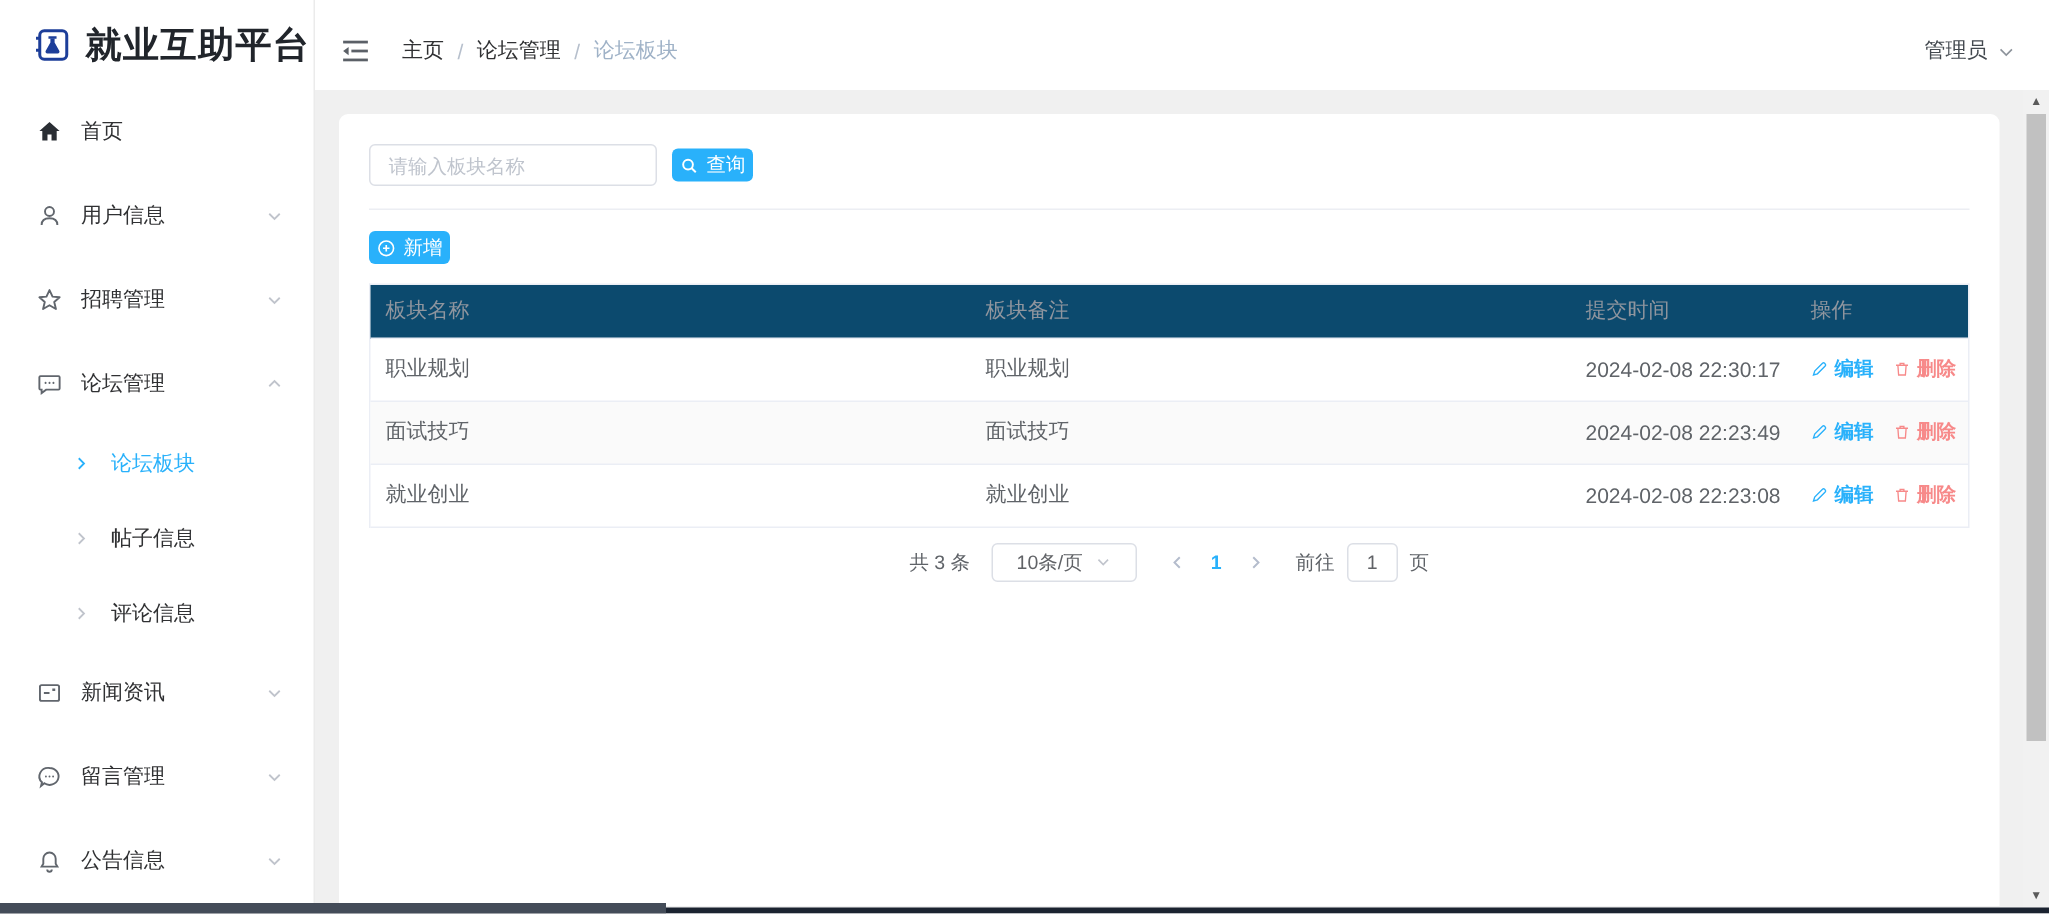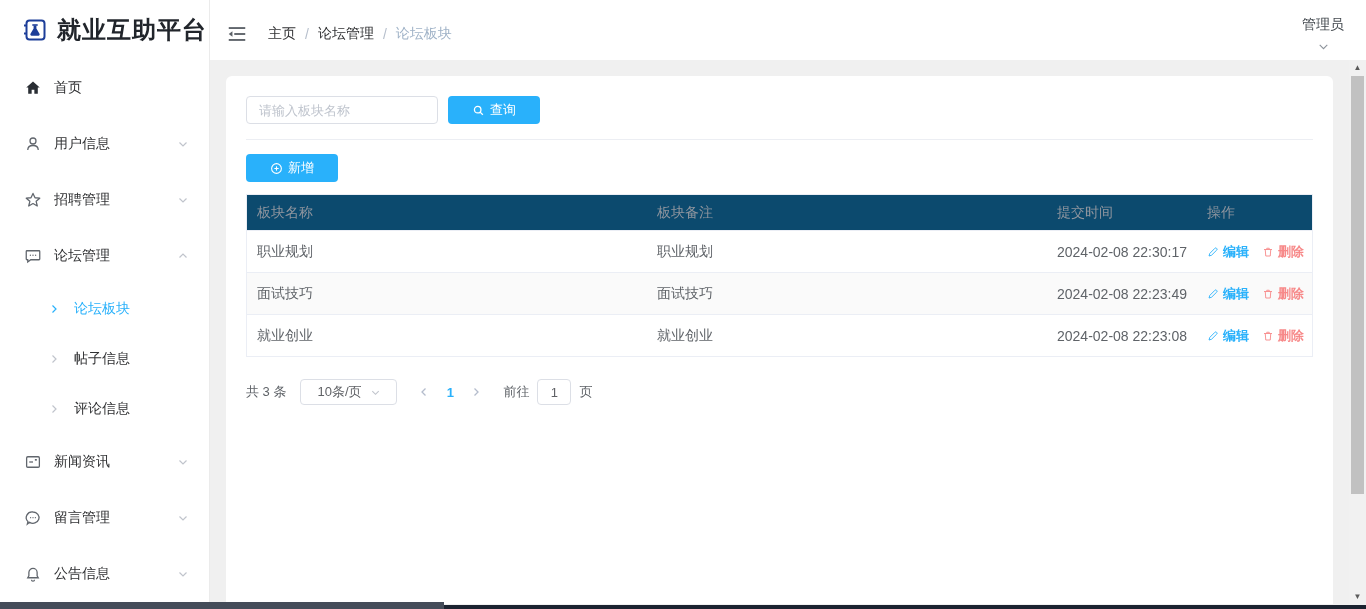--- a/index.html
+++ b/index.html
@@ -24,55 +24,55 @@
   .submenu-item.active svg polyline { stroke:#29b1fb; }
 
   
   .topbar { position:absolute; left:210px; top:0; right:0; height:60px; background:#fff;
     display:flex; align-items:center; padding:8px 22px 0 16px; z-index:2; }
   .fold-btn { width:22px; height:22px; display:flex; cursor:pointer; margin-right:20px; }
   .breadcrumb { display:flex; align-items:center; gap:9px; font-size:14px; }
   .bc-link { color:#303133; cursor:pointer; }
   .bc-sep { color:#b6bfcc; }
   .bc-current { color:#9fb2c7; }
-  .topbar-right { margin-left:auto; display:flex; align-items:center; gap:6px; cursor:pointer;flex-direction:column; }
+  .topbar-right { margin-left:auto; display:flex; align-items:center; gap:6px; cursor:pointer; }
   .admin-name { font-size:14px; color:#43494f; }
 
   
   .content { position:absolute; left:210px; top:60px; right:17px; bottom:5px;
     background:#f0f0f0; overflow:hidden; }
   .card { margin:16px 16px 0 16px; background:#fff; border-radius:6px;
     min-height:540px; padding:20px; }
 
   .search-row { display:flex; align-items:center; gap:10px;
     padding-bottom:15px; border-bottom:1px solid #eceef3; }
   .search-input { width:192px; height:28px; border:1px solid #dcdfe6; border-radius:4px;
     padding:0 12px; font-size:13px; color:#606266; outline:none;
     font-family:"Liberation Sans","DejaVu Sans",sans-serif; }
   .search-input::placeholder { color:#bfc4cd; }
-  .btn-primary { height:28px; padding:0 24px; background:#29b1fb; color:#fff; border:none;
+  .btn-primary { height:22px; padding:0 5px; background:#29b1fb; color:#fff; border:none;
     border-radius:4px; font-size:13px; display:inline-flex; align-items:center; gap:5px;
     cursor:pointer; font-family:"Liberation Sans","DejaVu Sans",sans-serif; }
   .add-row { margin-top:14px; }
 
   
   .tbl { margin-top:12px; border:1px solid #ebeef5; border-bottom:none; font-size:14px; }
   .tbl-row { display:grid; grid-template-columns:400px 400px 150px 1fr;
     border-bottom:1px solid #ebeef5; }
   .tbl-head { background:#0c4a6e; color:#8f959e; }
   .tbl-head .cell { height:35px; display:flex; align-items:center; }
   .cell { padding-left:10px; }
   .tbl-body .cell { height:41px; display:flex; align-items:center; color:#5f6368; }
   .tbl-row.stripe { background:#fafafa; }
   .op-link { display:inline-flex; align-items:center; gap:4px; font-size:13px; cursor:pointer;font-weight:bold; }
   .op-edit { color:#29b1fb; margin-right:13px; }
   .op-delete { color:#f78989; }
 
   
-  .pager { margin-top:22px; display:flex; align-items:center; justify-content:flex-start;
+  .pager { margin-top:10px; display:flex; align-items:center; justify-content:center;
     font-size:13px; color:#5f6368; }
   .pg-total { margin-right:14px; }
   .pg-size { width:97px; height:26px; border:1px solid #dcdfe6; border-radius:4px;
     display:flex; align-items:center; justify-content:center; gap:8px; color:#606266;
     cursor:pointer; margin-right:14px; background:#fff; }
   .pg-arrow { width:26px; height:26px; display:flex; align-items:center; justify-content:center;
     cursor:pointer; }
   .pg-num { width:26px; text-align:center; color:#29b1fb; font-weight:bold; cursor:pointer; }
   .pg-goto { margin-left:14px; margin-right:8px; }
   .pg-input { width:34px; height:26px; border:1px solid #dcdfe6; border-radius:4px;

